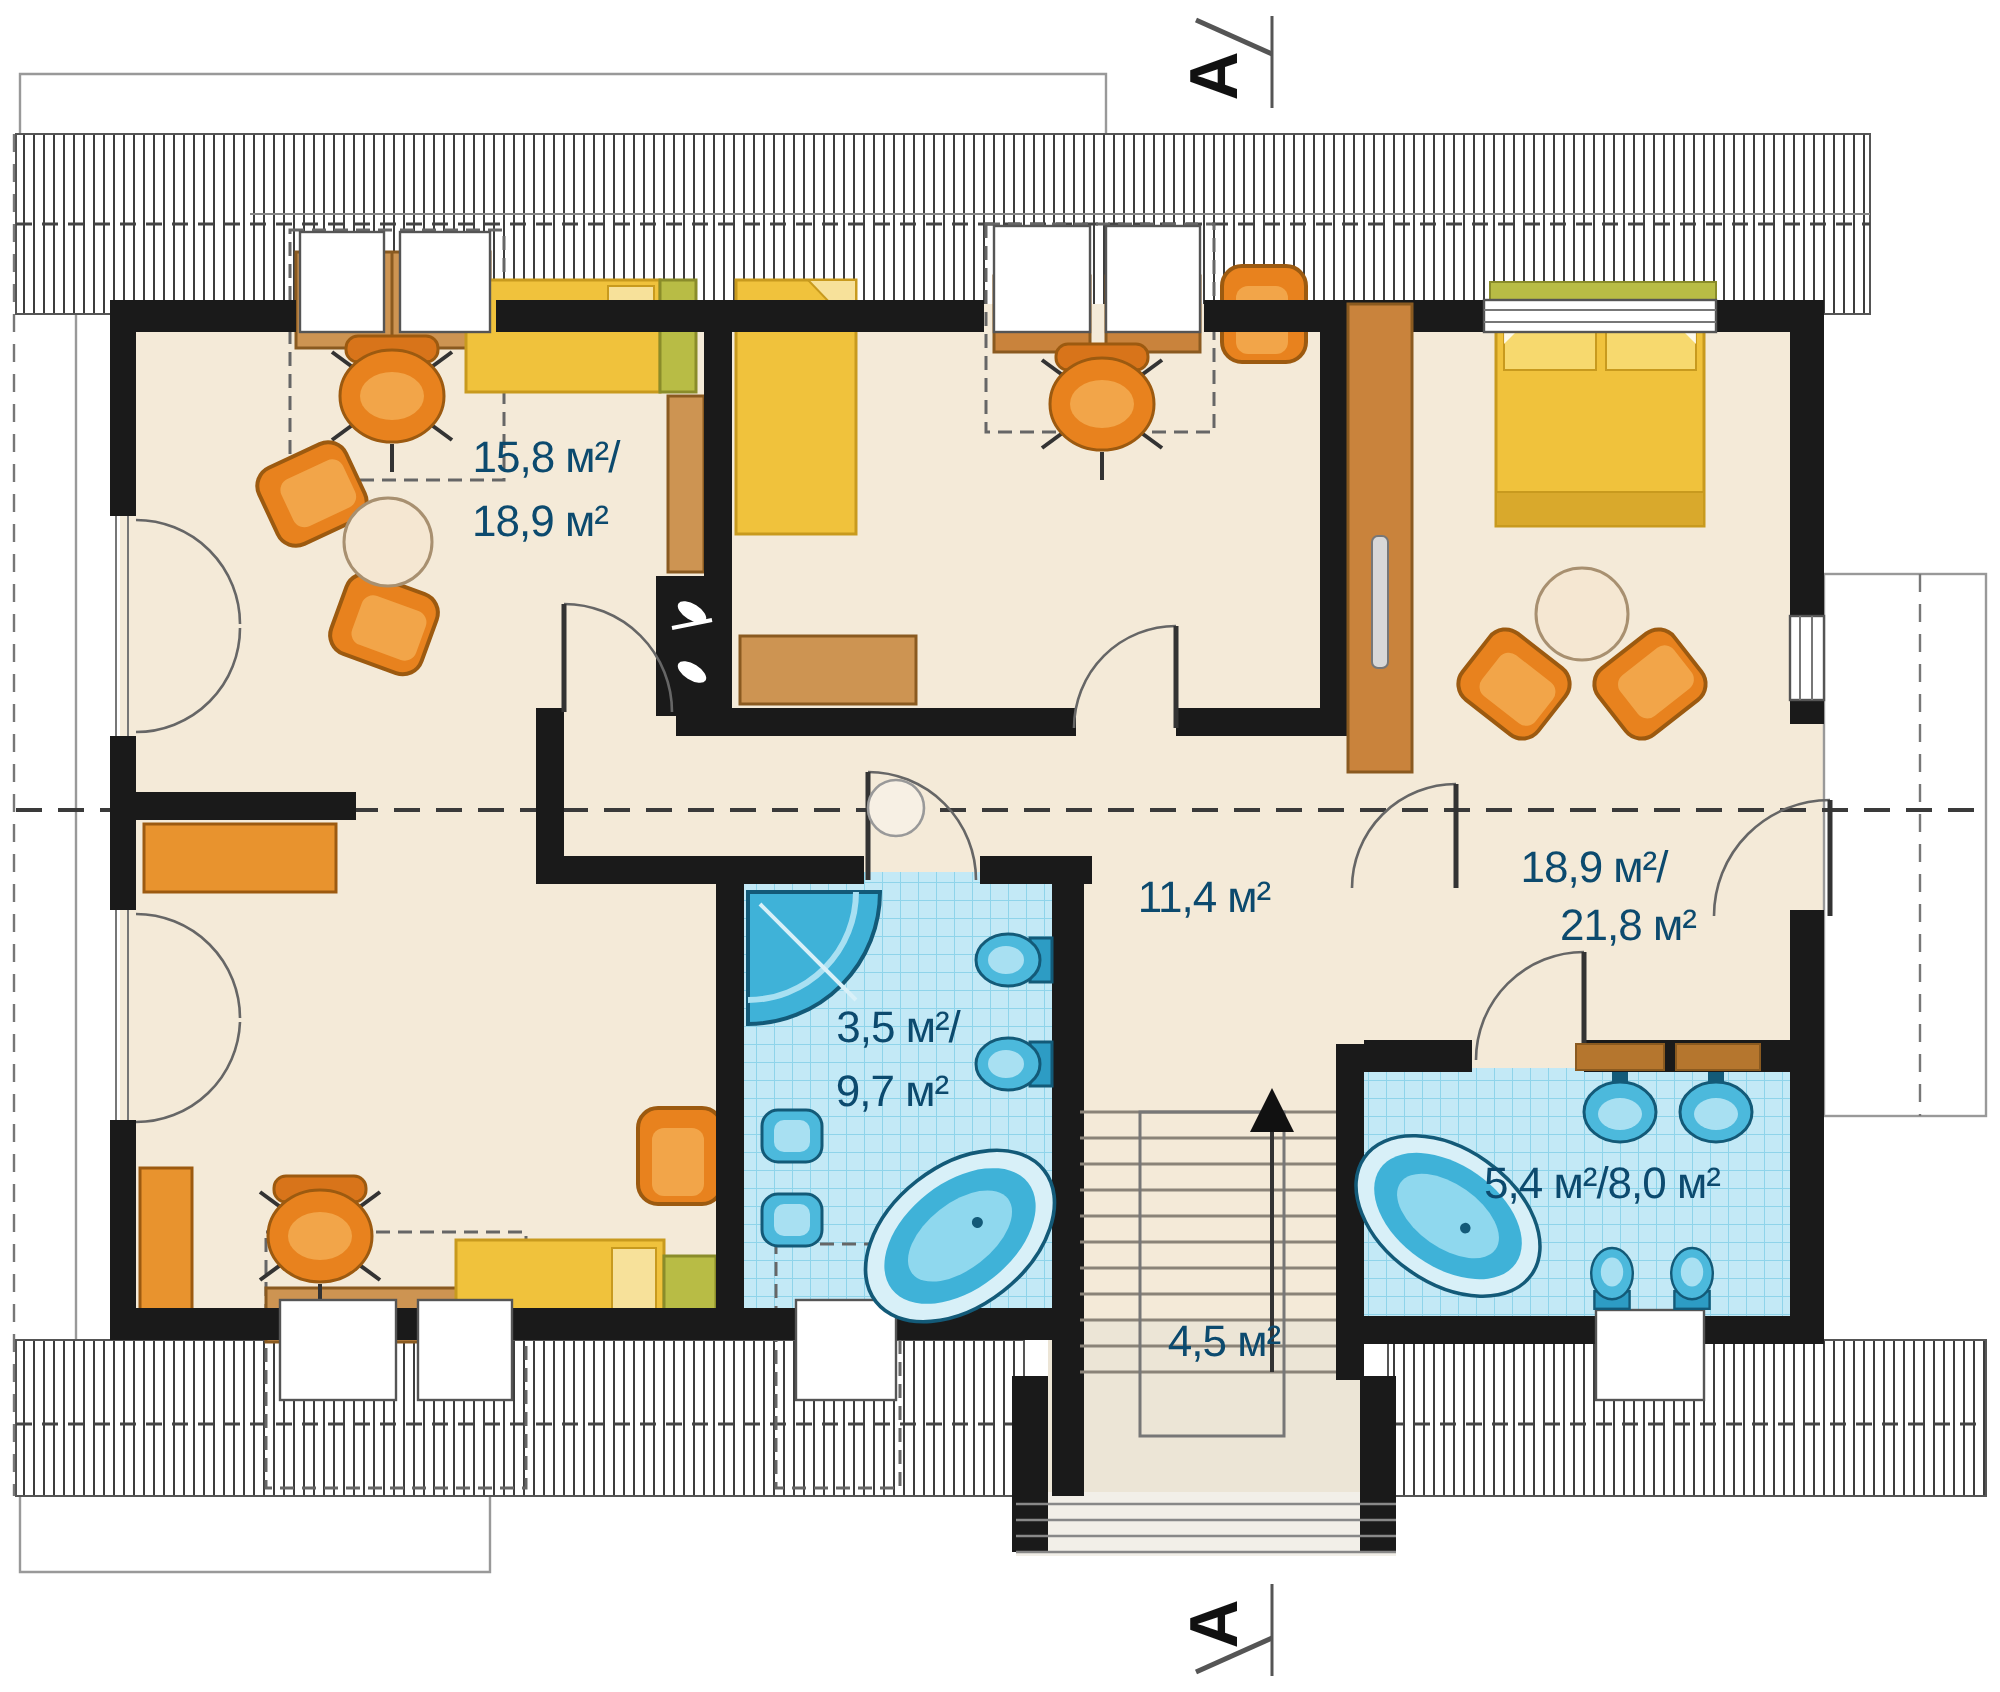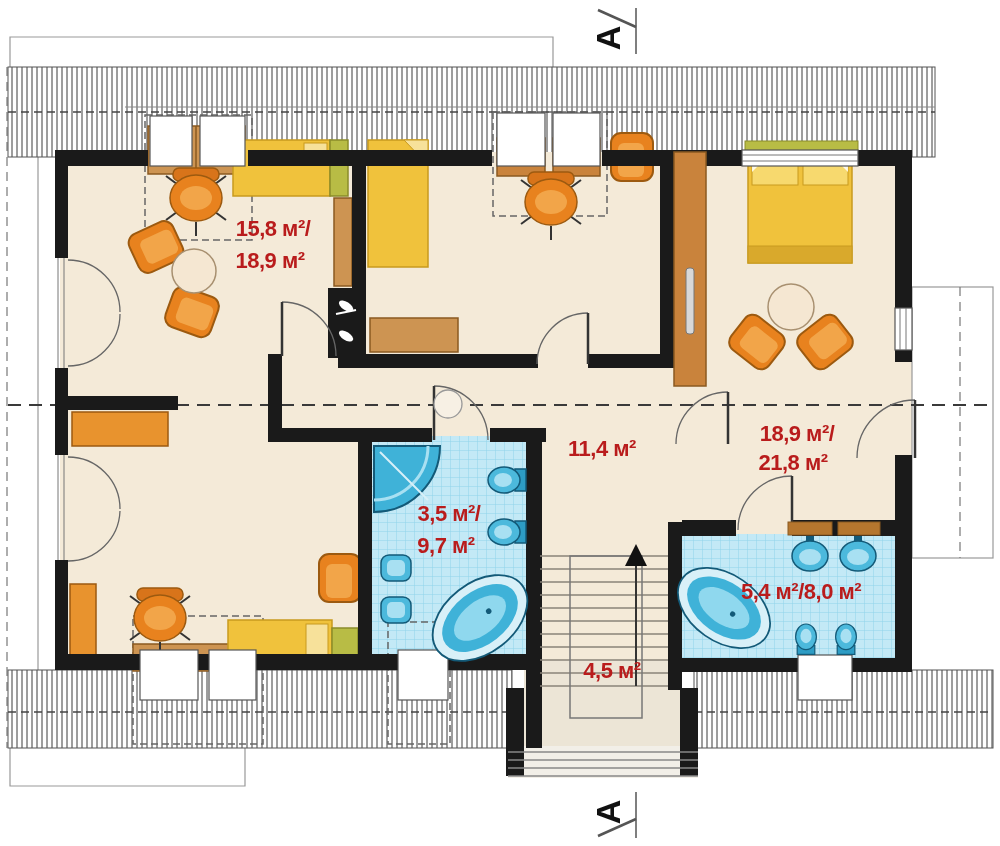--- a/index.html
+++ b/index.html
@@ -1,20 +1,20 @@
 <!DOCTYPE html>
 <html><head>
 <meta charset="utf-8">
 <style>
   html,body{margin:0;padding:0;background:#ffffff;}
   #plan-root{position:relative;width:1000px;height:846px;background:#ffffff;overflow:hidden;
              font-family:"Liberation Sans", sans-serif;}
   #plan-svg{position:absolute;left:0;top:0;}
-  .area-label{position:absolute;transform:translate(-50%,-50%);font-weight:bold;
-              font-size:22px;color:#b91c1c;white-space:nowrap;letter-spacing:-0.5px;}
+  .area-label{position:absolute;transform:translate(-50%,-50%);font-weight:normal;
+              font-size:22px;color:#0c4a6e;white-space:nowrap;letter-spacing:-0.5px;}
   .section-letter{position:absolute;transform:translate(-50%,-50%) rotate(-90deg);
                   font-weight:bold;font-size:34px;color:#111;}
 </style>
 </head>
 <body>
 
 <div id="plan-root">
 
 <svg id="plan-svg" width="1000" height="846" viewBox="0 0 1000 846">
   <defs>
@@ -293,21 +293,21 @@
     <line x1="636" y1="8" x2="636" y2="54" stroke-width="1.5"></line>
     <line x1="598" y1="10" x2="636" y2="27" stroke-width="2.5"></line>
     <line x1="636" y1="792" x2="636" y2="838" stroke-width="1.5"></line>
     <line x1="598" y1="836" x2="636" y2="819" stroke-width="2.5"></line>
   </g>
 </svg>
 
   <div class="area-label" style="left:273px;top:229px">15,8 м²/</div>
   <div class="area-label" style="left:270px;top:261px">18,9 м²</div>
   <div class="area-label" style="left:797px;top:434px">18,9 м²/</div>
-  <div class="area-label" style="left:793px;top:463px">21,8 м²</div>
+  <div class="area-label" style="left:814px;top:463px">21,8 м²</div>
   <div class="area-label" style="left:449px;top:514px">3,5 м²/</div>
   <div class="area-label" style="left:446px;top:546px">9,7 м²</div>
   <div class="area-label" style="left:602px;top:449px">11,4 м²</div>
   <div class="area-label" style="left:801px;top:592px">5,4 м²/8,0 м²</div>
   <div class="area-label" style="left:612px;top:671px">4,5 м²</div>
 
   <div class="section-letter" style="left:608px;top:38px">A</div>
   <div class="section-letter" style="left:608px;top:812px">A</div>
 
 </div>

